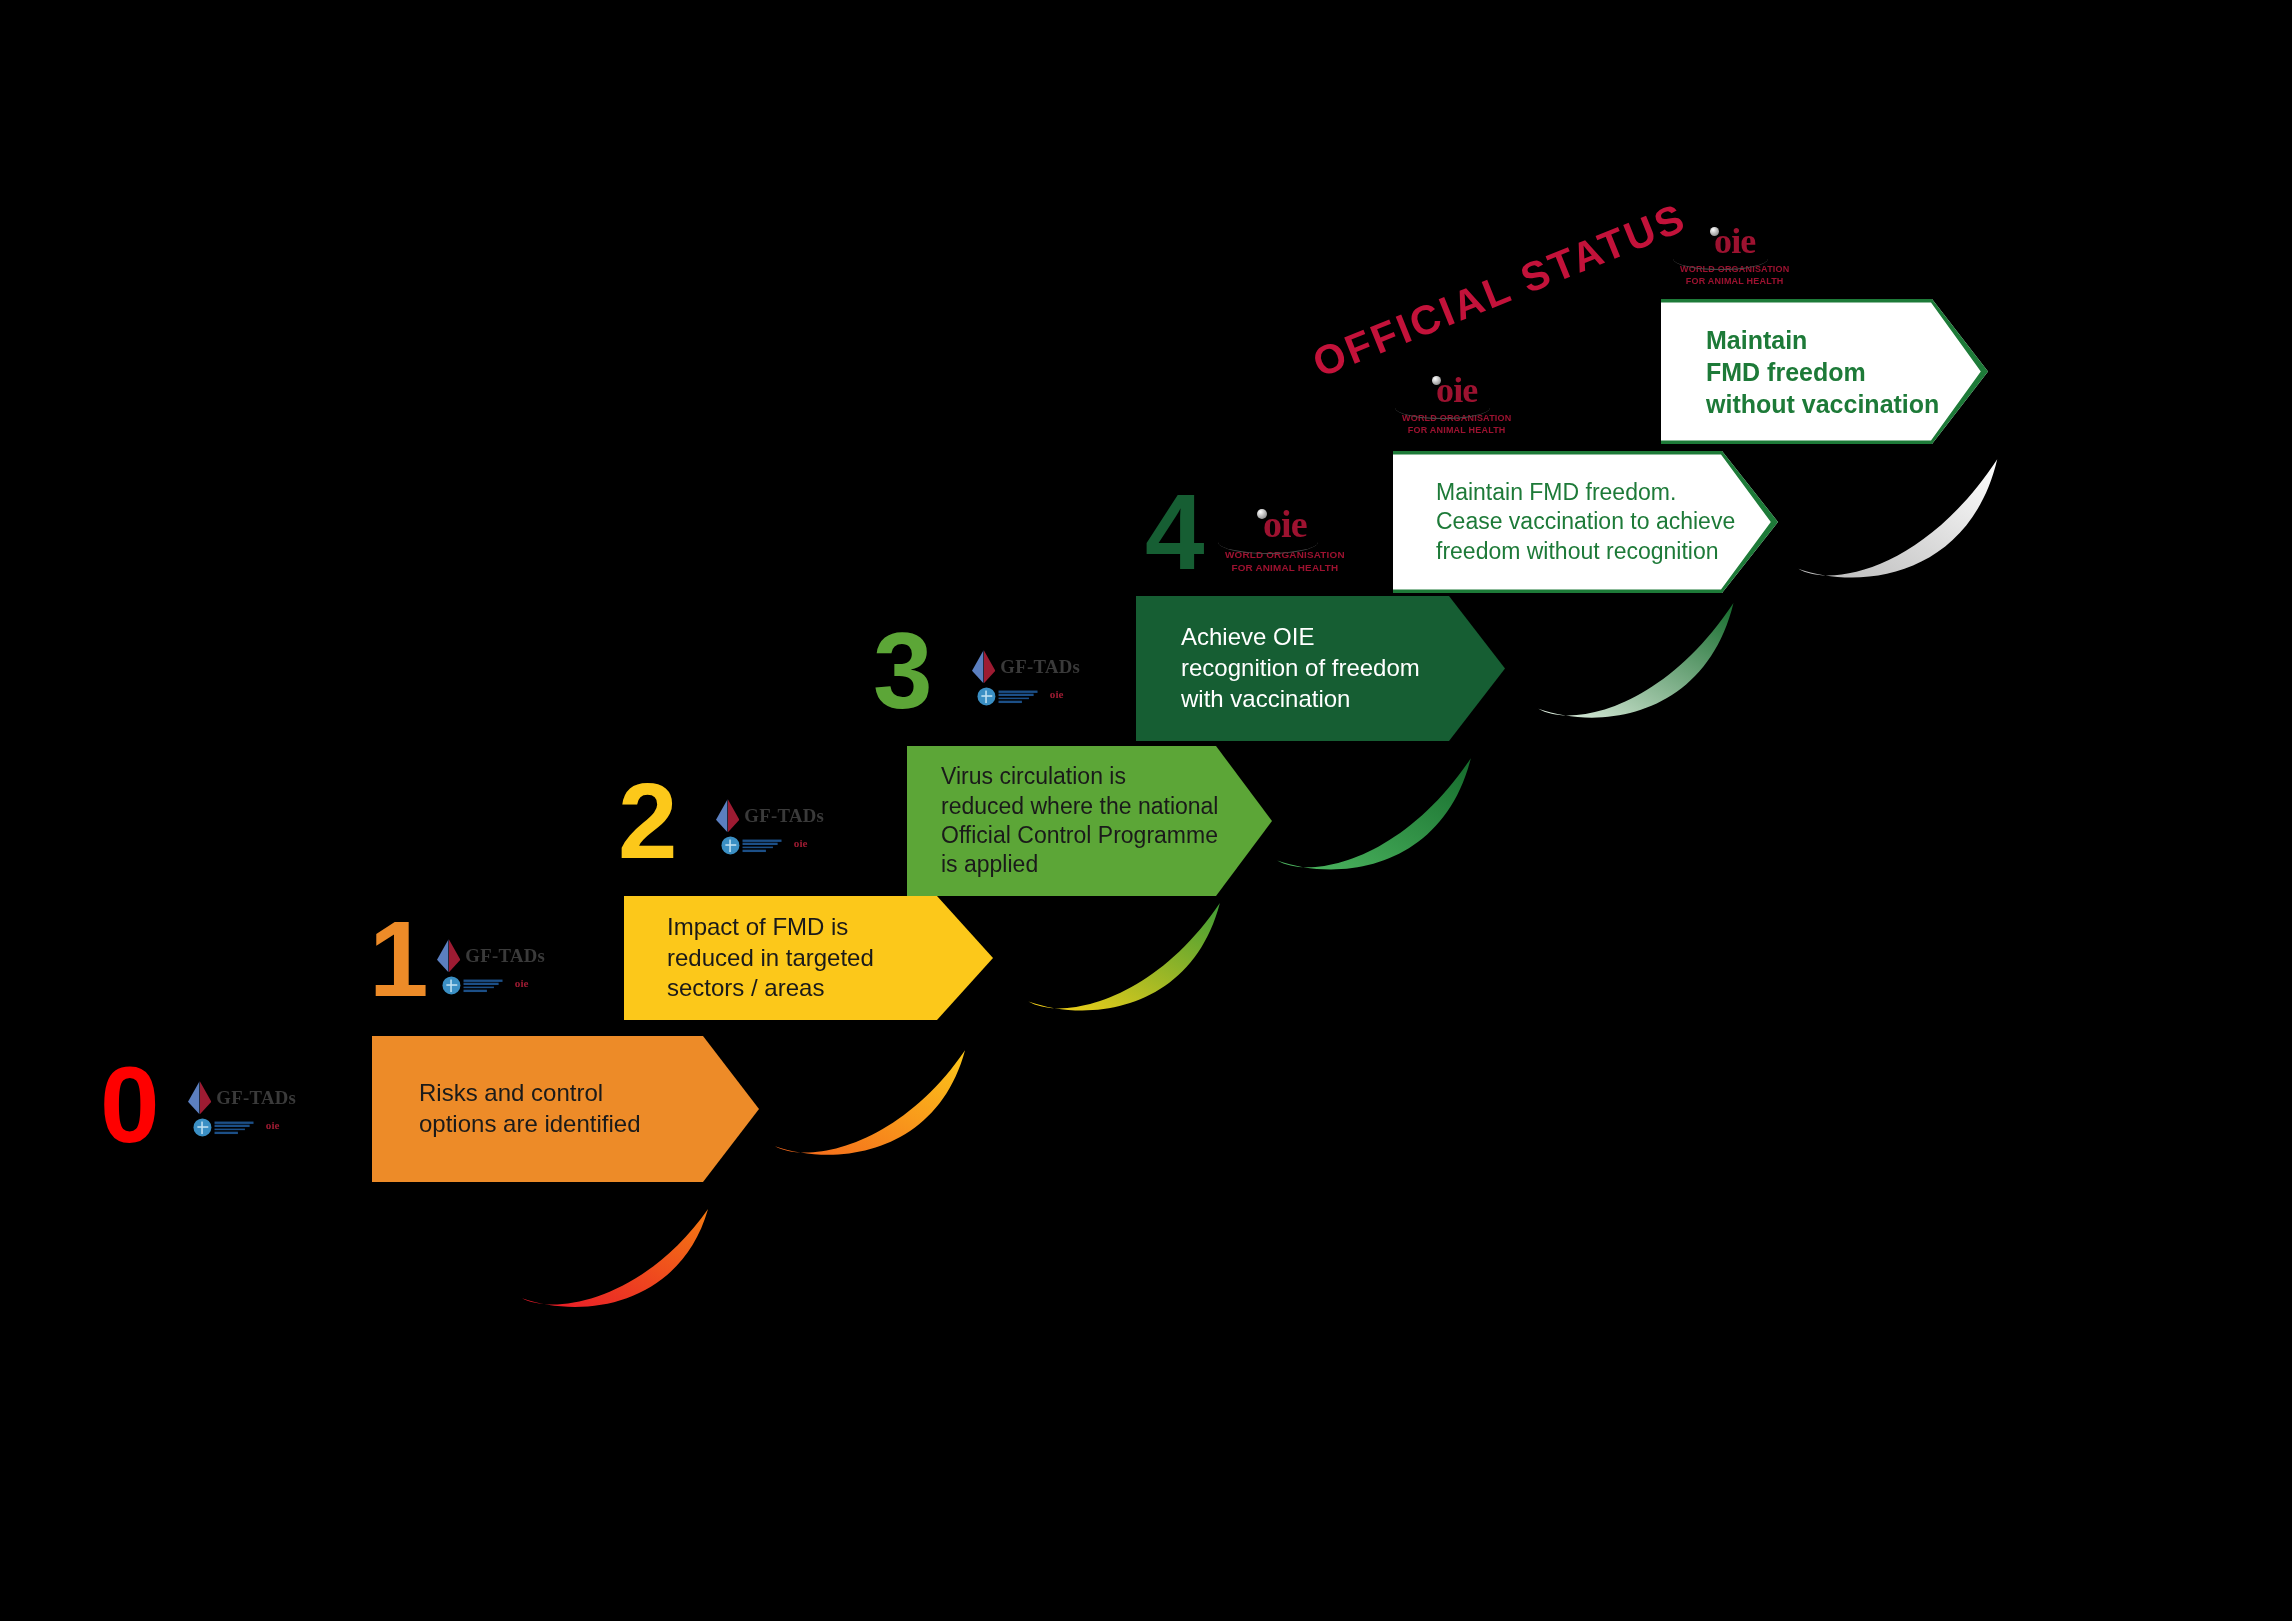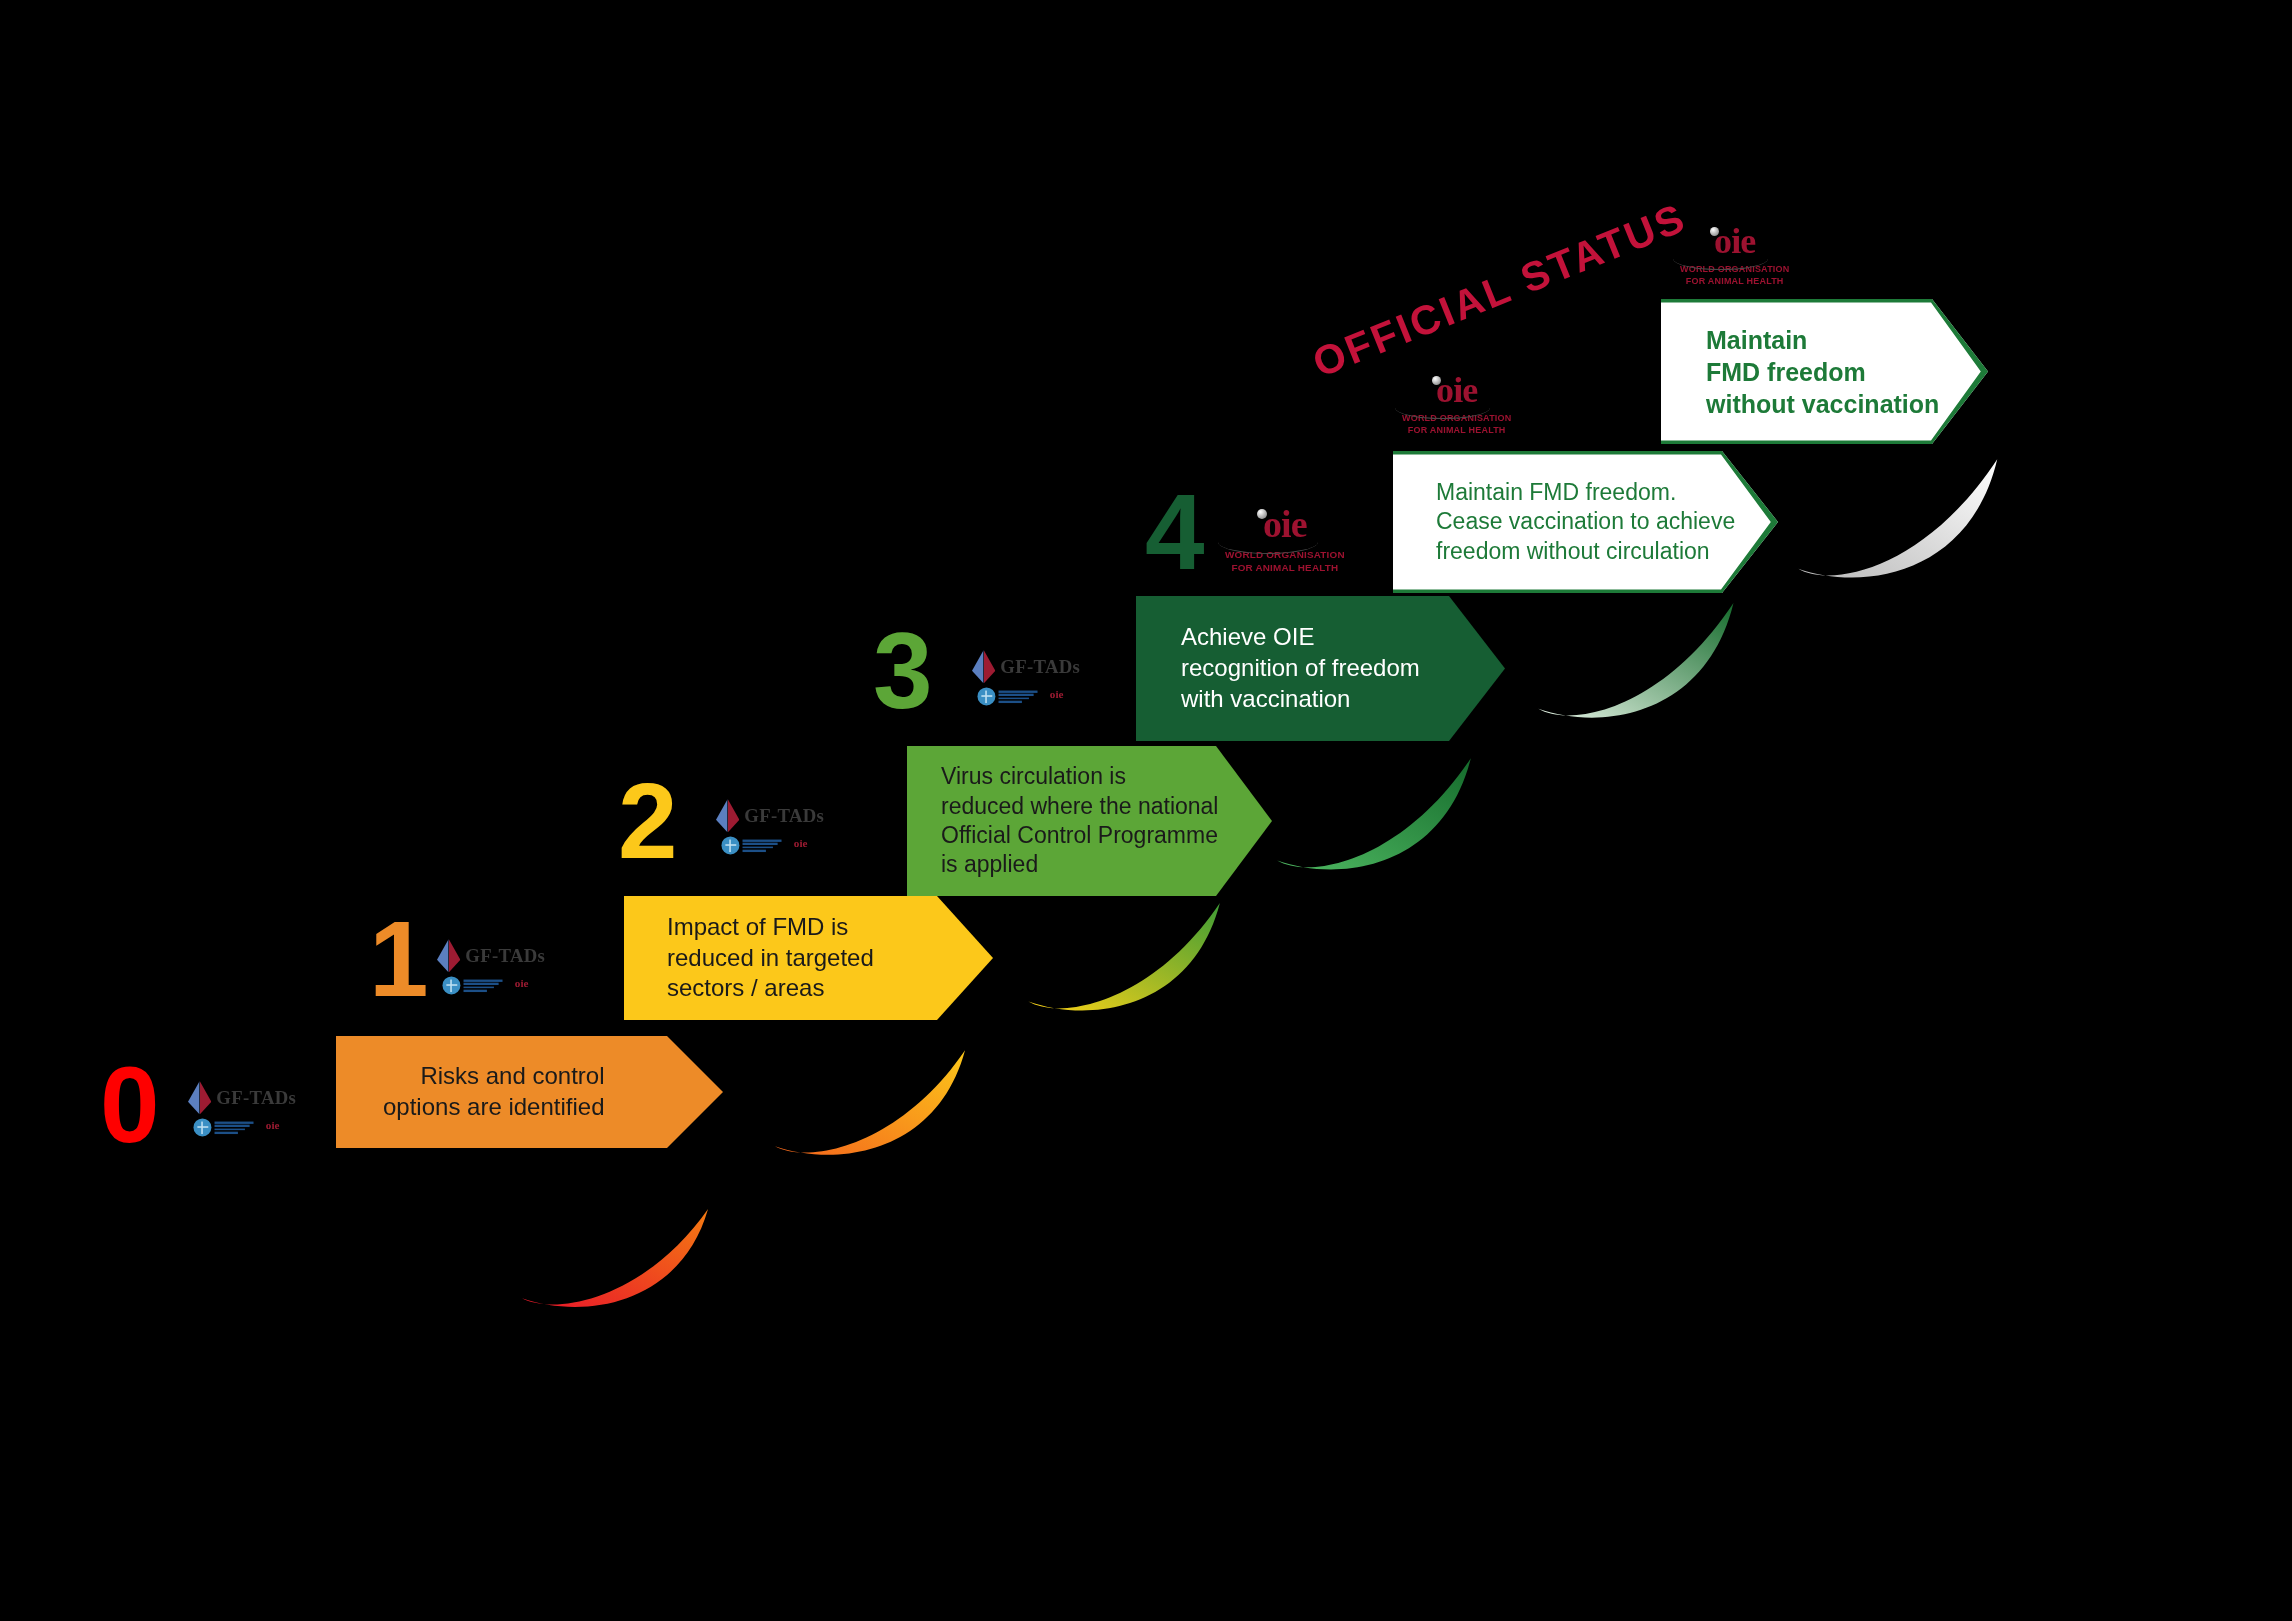--- a/index.html
+++ b/index.html
@@ -119,21 +119,21 @@
             <i style="width:39px"></i>
             <i style="width:30px"></i>
           </span>
       </span>
       <span class="oiesm">
         <span class="o">oie</span><span class="bar"></span>
       </span>
     </div>
   </div>
 
-  <div class="arrow" style="left:336px;top:1036px;width:387px;height:112px;text-align:right;">
+  <div class="arrow" style="left:372px;top:1036px;width:387px;height:146px;">
     <div class="shape" style="background:#ed8b28;"></div>
     <div class="txt" style="position:relative;color:#1a1a1a;font-size:24px;padding-left:47px;">Risks and control
 options are identified</div>
   </div>
 
   <div class="swoosh" style="left:757px;top:1034px;">
     <svg width="269" height="166" viewBox="0 0 300 185">
       <defs>
           <linearGradient id="g1" x1="0" y1="1" x2="1" y2="0">
         <stop offset="0" stop-color="#f4651c"></stop>
@@ -273,21 +273,21 @@
   </div>
 
   <div class="arrow" style="left:1393px;top:451px;width:385px;height:142px;">
     <div class="shape" style="background:#ffffff;"></div>
     <div class="shape" style="background:#1d7a38;
          clip-path:polygon(0 0, calc(100% - 56px) 0, 100% 50%, calc(100% - 56px) 100%, 0 100%,
                            0 calc(100% - 3.6px), calc(100% - 57px) calc(100% - 3.6px),
                            calc(100% - 7.2px) 50%, calc(100% - 57px) 3.6px, 0 3.6px);"></div>
     <div class="txt" style="position:relative;color:#1d7a38;font-size:23px;padding-left:43px;">Maintain FMD freedom.
 Cease vaccination to achieve
-freedom without circulation</div>
+freedom without recognition</div>
   </div>
 
   <div class="swoosh" style="left:1782px;top:443px;">
     <svg width="278" height="184" viewBox="0 0 310 205">
       <defs>
           <linearGradient id="g5" x1="0" y1="1" x2="1" y2="0">
         <stop offset="0" stop-color="#b9b9b9"></stop>
             <stop offset="1" stop-color="#ffffff"></stop>
       </linearGradient>
         </defs>

